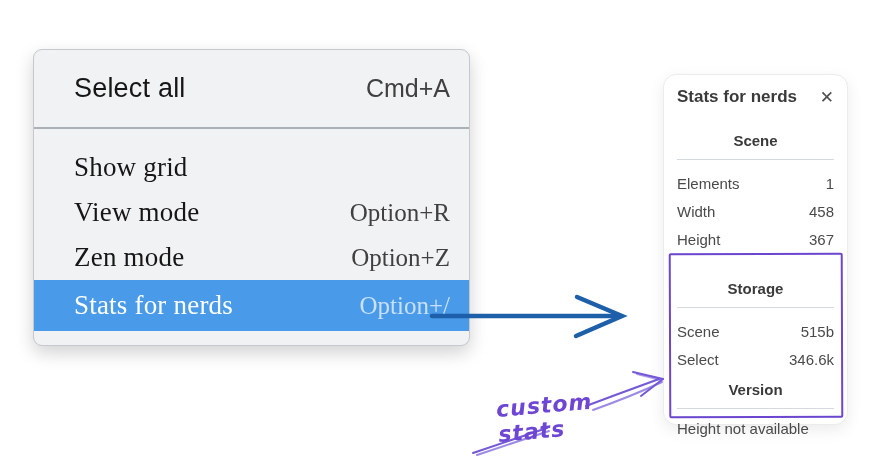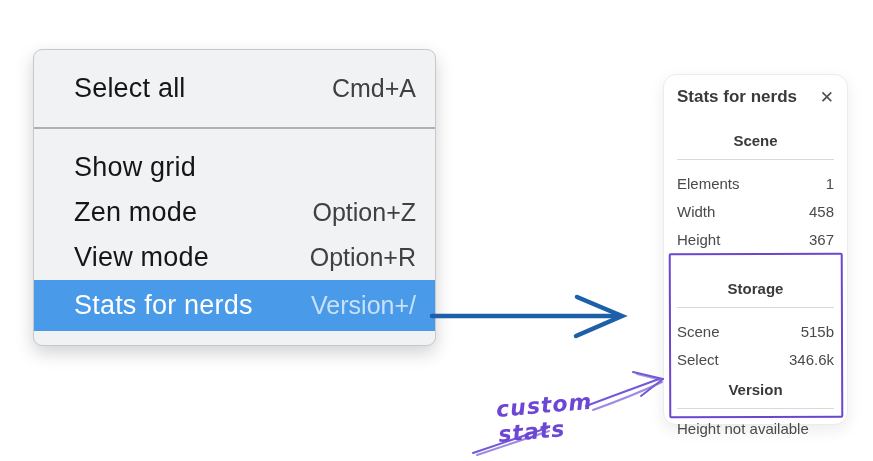--- a/index.html
+++ b/index.html
@@ -4,34 +4,34 @@
 <style>
   html,body{margin:0;padding:0;}
   body{
     width:873px;height:461px;position:relative;overflow:hidden;
     background:#ffffff;
     font-family:"Liberation Sans", sans-serif;
   }
 
   
   .menu{
-    position:absolute;left:33px;top:49px;width:403px;height:297px;
+    position:absolute;left:33px;top:49px;width:437px;height:297px;
     box-sizing:border-box;
     background:#f1f2f4;
     border:1px solid #c5c8cc;border-radius:9px;
     box-shadow:0 7px 18px rgba(0,0,0,.18);
     display:flex;flex-direction:column;
   }
   .menu-row{
     display:flex;justify-content:space-between;align-items:center;
     padding:0 19px 0 40px;flex:none;
   }
   .menu-row.first{height:77px;}
   .menu-sep{height:2px;background:#acb0b7;flex:none;}
-  .menu-section{padding-top:16px;display:flex;flex-direction:column;flex:1;}
+  .menu-section{padding-top:16px;display:flex;flex-direction:column;flex:1;font-family:Liberation Serif, serif;}
   .menu-section .menu-row{height:45px;}
   .mi-label{font-size:27px;color:#161616;letter-spacing:.2px;}
   .mi-shortcut{font-size:25px;color:#404040;}
   .menu-row.highlight{height:51px;background:#499ae8;}
   .menu-row.highlight .mi-label{color:#ffffff;}
   .menu-row.highlight .mi-shortcut{color:#c8e0f8;}
 
   
   .stats-panel{
     position:absolute;left:663px;top:74px;width:185px;height:351px;
@@ -71,30 +71,30 @@
   <div class="menu-row first">
     <span class="mi-label">Select all</span>
     <span class="mi-shortcut">Cmd+A</span>
   </div>
   <div class="menu-sep"></div>
   <div class="menu-section">
     <div class="menu-row">
       <span class="mi-label">Show grid</span>
     </div>
     <div class="menu-row">
+      <span class="mi-label">View mode</span>
+      <span class="mi-shortcut">Option+R</span>
+    </div>
+    <div class="menu-row">
       <span class="mi-label">Zen mode</span>
       <span class="mi-shortcut">Option+Z</span>
     </div>
-    <div class="menu-row">
-      <span class="mi-label">View mode</span>
-      <span class="mi-shortcut">Option+R</span>
-    </div>
     <div class="menu-row highlight">
       <span class="mi-label">Stats for nerds</span>
-      <span class="mi-shortcut">Version+/</span>
+      <span class="mi-shortcut">Option+/</span>
     </div>
   </div>
 </div>
 
 <div class="stats-panel">
   <div class="sp-header">
     <span class="sp-title">Stats for nerds</span>
     <span class="sp-close">✕</span>
   </div>
 

